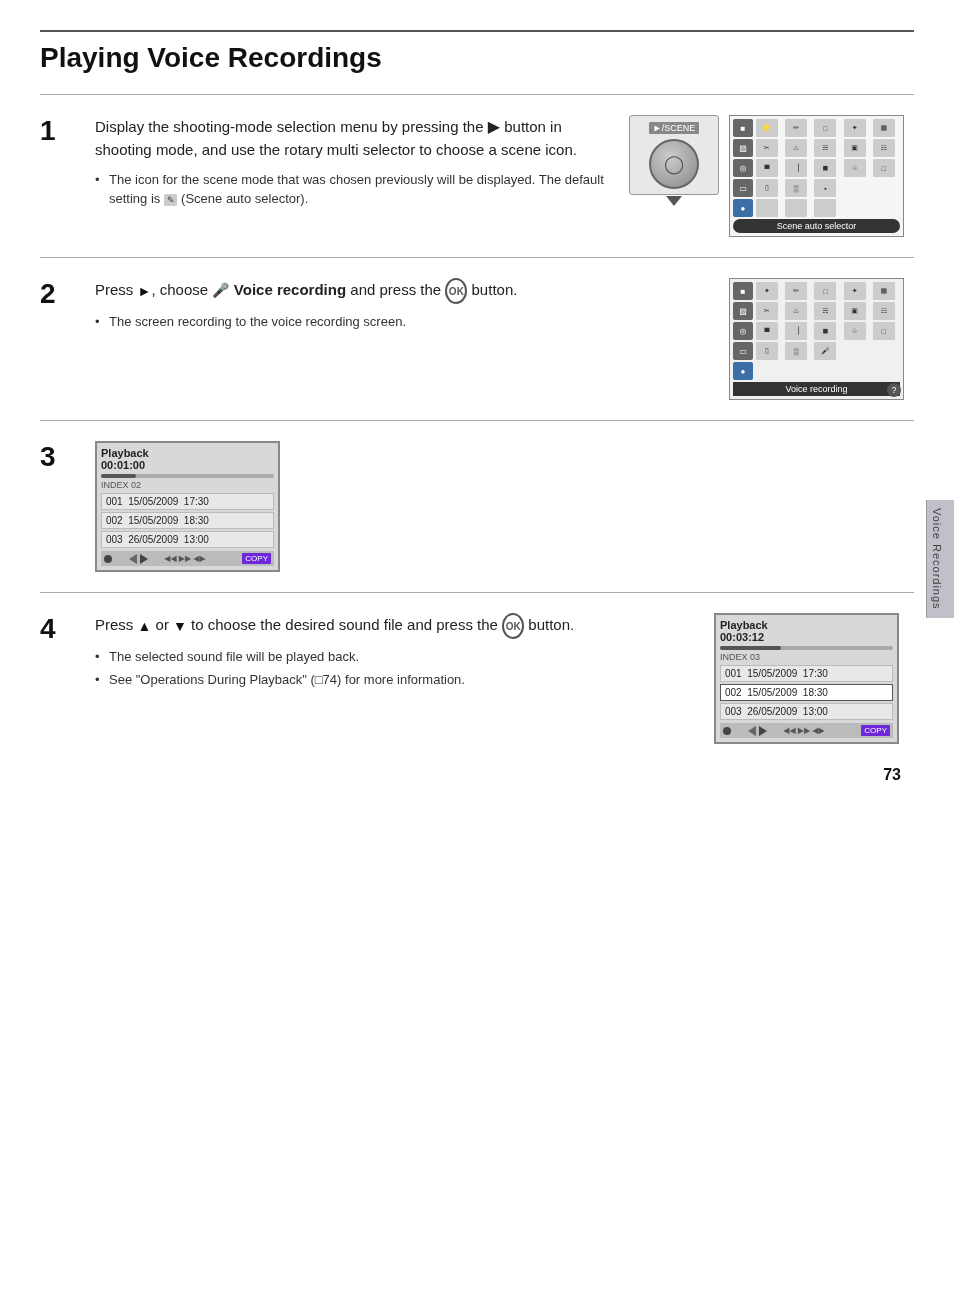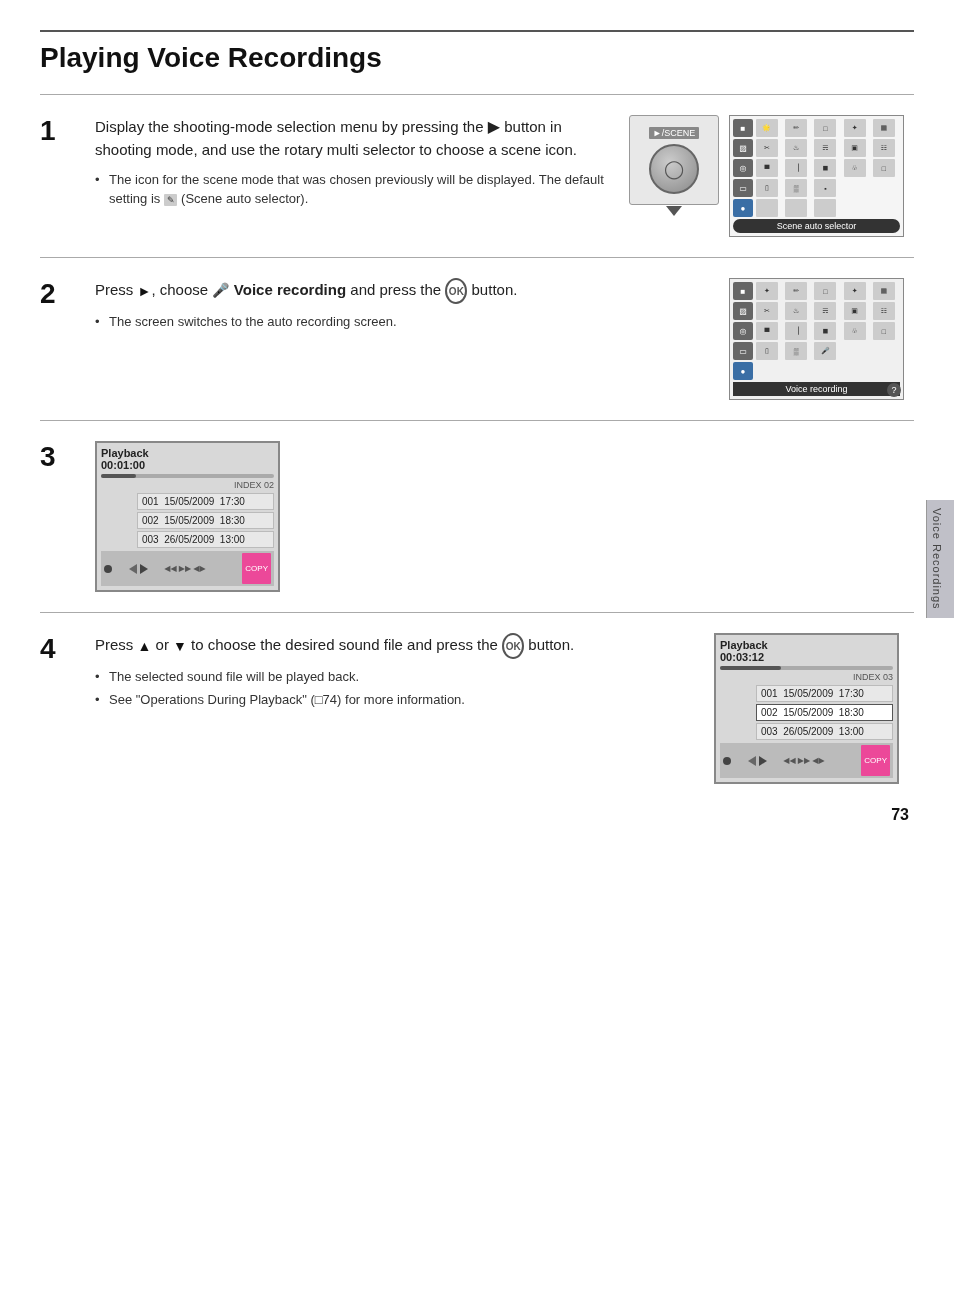--- a/index.html
+++ b/index.html
@@ -88,21 +88,21 @@
 
     .step-image {
       display: flex;
       gap: 10px;
       align-items: flex-start;
     }
 
     
     .btn-scene-img {
       width: 90px;
-      height: 90px;
+      height: 80px;
       border: 1px solid #999;
       background: #e8e8e8;
       display: flex;
       flex-direction: column;
       align-items: center;
       justify-content: center;
       font-size: 10px;
       position: relative;
       border-radius: 3px;
     }
@@ -257,35 +257,33 @@
       position: relative;
     }
 
     .playback-progress-fill {
       height: 100%;
       background: #555;
       border-radius: 2px;
     }
 
     .playback-index {
-      text-align: right;
       font-size: 9px;
       margin-bottom: 3px;
       color: #555;
     }
 
     .playback-list-item {
       background: #e8e8e8;
       padding: 2px 4px;
       margin-bottom: 2px;
       font-size: 10px;
       display: flex;
       align-items: center;
       border: 1px solid #bbb;
-      margin-left: 36px;
     }
 
     .playback-list-item.selected {
       background: #fff;
       border: 1px solid #555;
     }
 
     .playback-controls {
       display: flex;
       align-items: center;
@@ -305,23 +303,23 @@
     .ctrl-play {
       width: 0;
       height: 0;
       border-top: 5px solid transparent;
       border-bottom: 5px solid transparent;
       border-left: 8px solid #444;
     }
 
     .ctrl-copy {
       font-size: 8px;
-      background: #ec4899;
+      background: #6d28d9;
       color: #fff;
-      padding: 11px 3px;
+      padding: 1px 3px;
       border-radius: 1px;
       margin-left: 20px;
     }
 
     .sidebar-tab {
       position: absolute;
       right: 0;
       top: 500px;
       width: 28px;
       background: #c0c0c8;
@@ -331,21 +329,21 @@
       writing-mode: vertical-lr;
       text-orientation: mixed;
       text-align: center;
       border-left: 1px solid #999;
       letter-spacing: 1px;
     }
 
     .page-number {
       position: absolute;
       bottom: 20px;
-      right: 45px;
+      right: 53px;
       font-size: 16px;
       font-weight: bold;
       color: #111;
     }
 
     
     .ok-btn {
       display: inline-flex;
       align-items: center;
       justify-content: center;
@@ -455,21 +453,21 @@
     </div>
   </div>
 
   <div class="step-section">
     <div class="step-number">2</div>
     <div class="step-content">
       <p class="step-main-text">
         Press <span class="arrow-btn">►</span>, choose <span style="font-size:14px;">🎤</span> <strong>Voice recording</strong> and press the <span class="ok-btn">OK</span> button.
       </p>
       <ul class="step-bullets">
-        <li>The screen switches to the auto recording screen.</li>
+        <li>The screen recording to the voice recording screen.</li>
       </ul>
     </div>
     <div style="width:185px;flex-shrink:0;">
       <div class="voice-menu">
 
         <div class="scene-menu-row">
           <div class="scene-icon-col">■</div>
           <div class="scene-icons-grid">
             <div class="scene-icon-cell">✦</div>
             <div class="scene-icon-cell">✏</div>

